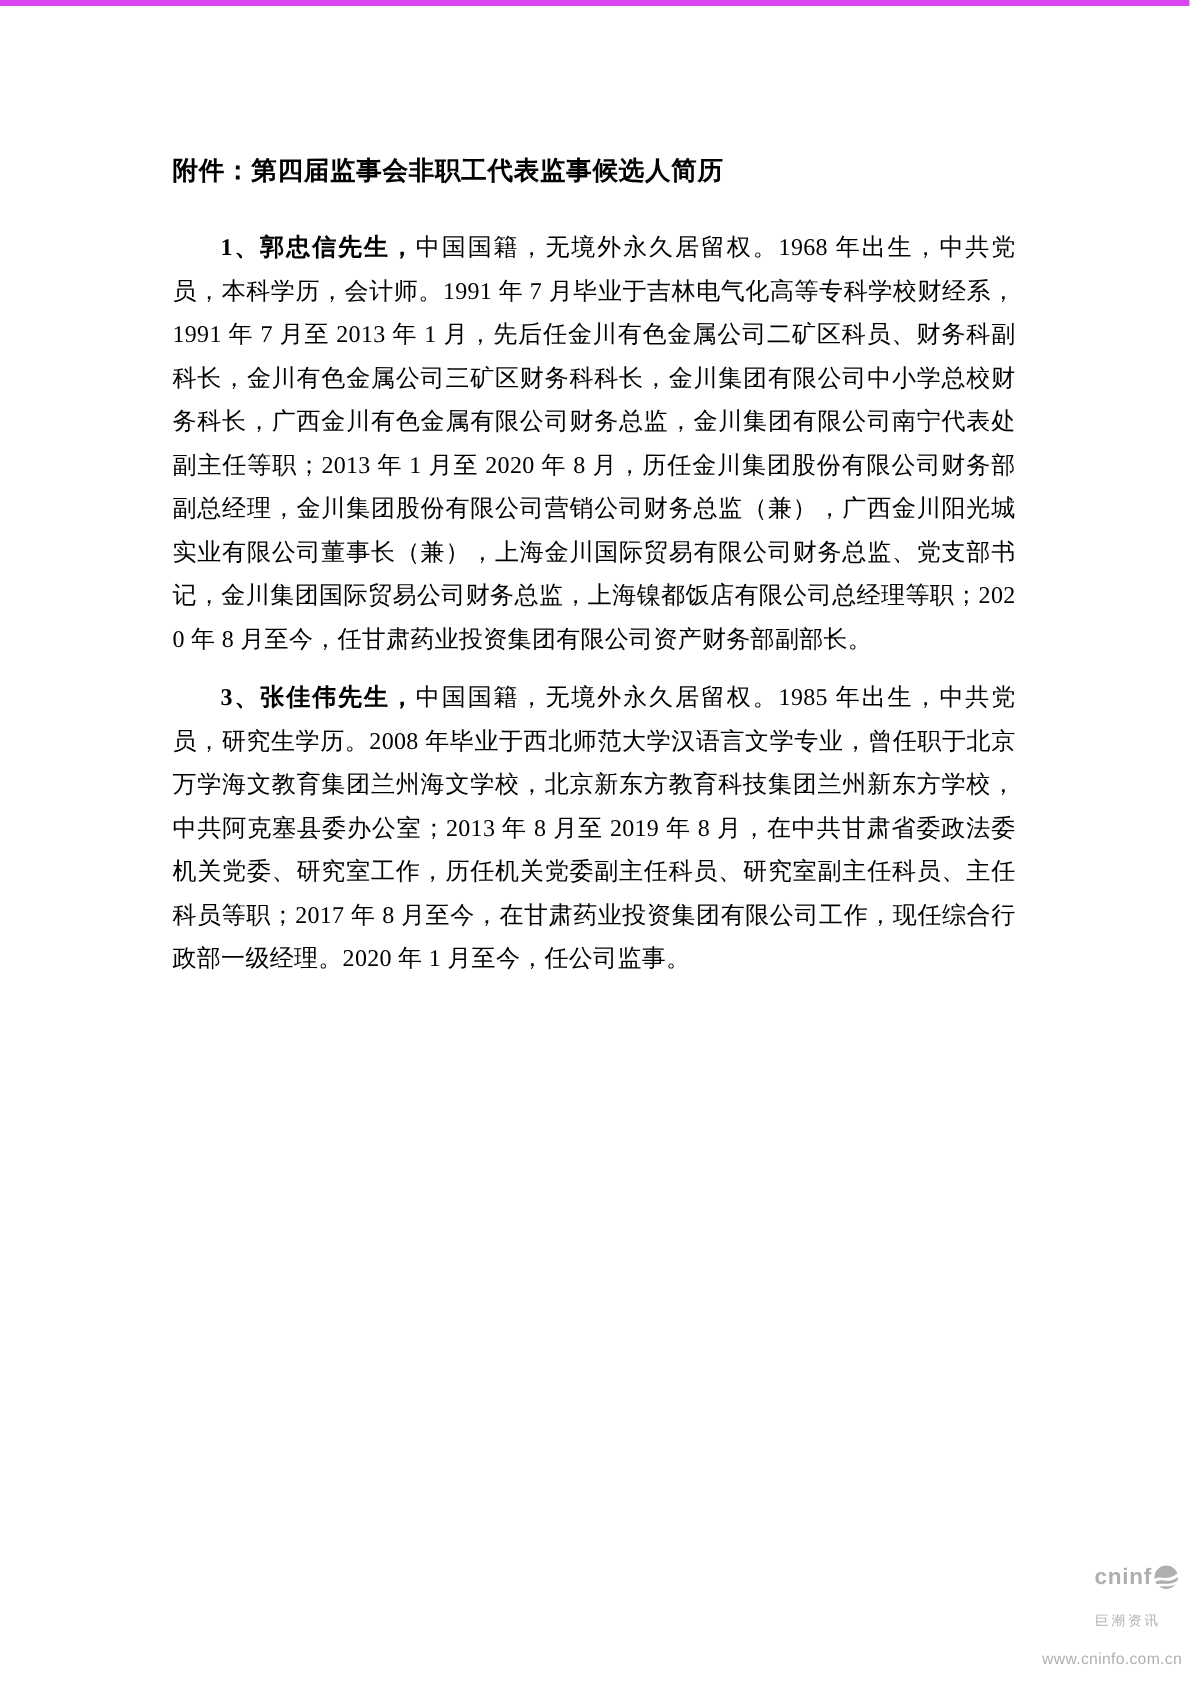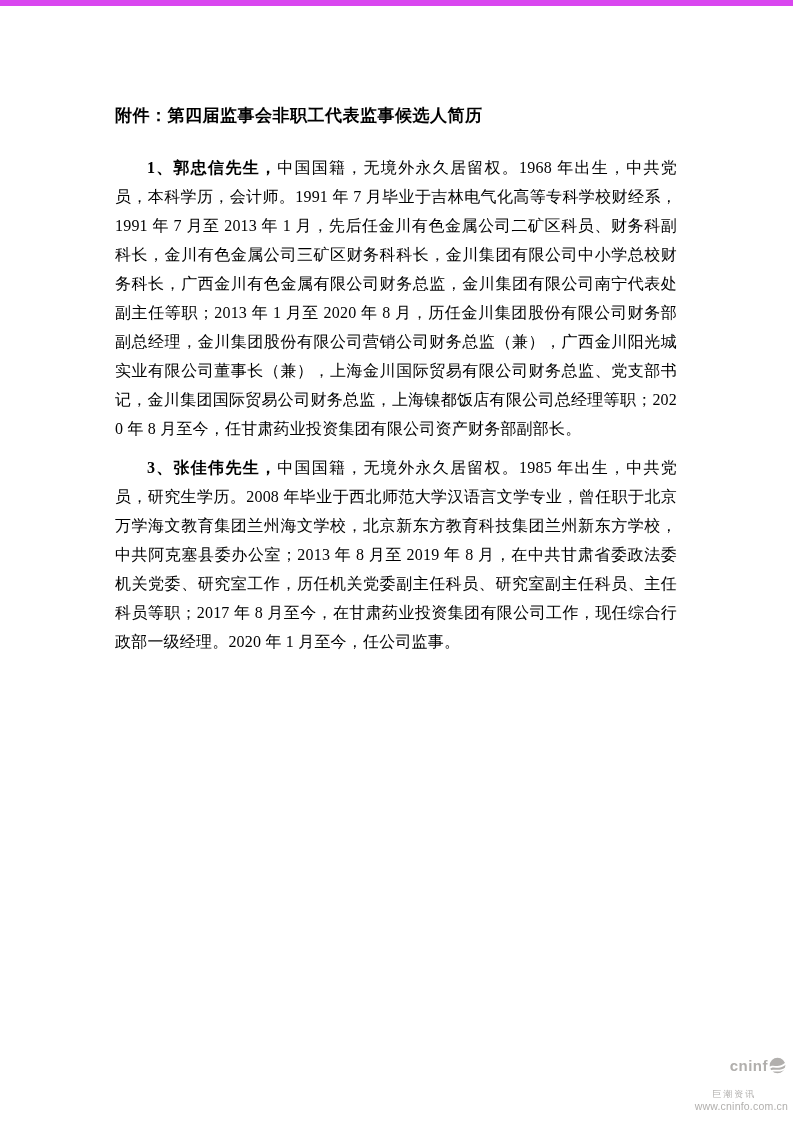--- a/index.html
+++ b/index.html
@@ -9,21 +9,21 @@
     height: 1122px;
     position: relative;
     overflow: hidden;
     font-family: "Liberation Serif", "DejaVu Serif", serif;
     color: #000000;
   }
   .page {
     position: absolute;
     inset: 0;
     background: #ffffff;
-    border-top: 6px solid #d946ef;
+    border-top: 4px solid #d946ef;
   }
   .content {
     position: absolute;
     left: 115px;
     top: 97px;
     width: 562px;
   }
   .doc-title {
     font-size: 17px;
     font-weight: bold;
@@ -42,21 +42,21 @@
   .para.numbered {
     margin-top: 10px;
   }
   .para .lead {
     font-weight: bold;
   }
   .watermark {
     position: absolute;
     right: 5px;
     bottom: 11px;
-    text-align: center;
+    text-align: right;
     color: #b1afad;
     font-family: "Liberation Sans", "DejaVu Sans", sans-serif;
     line-height: 1;
     user-select: none;
   }
   .wm-row1 {
     display: flex;
     align-items: center;
     justify-content: flex-end;
     gap: 1px;
@@ -70,21 +70,21 @@
   .wm-swirl { width: 17px; height: 17px; display: block; }
   .wm-brand {
     font-size: 9px;
     letter-spacing: 2px;
     margin-top: 16px;
     margin-right: 14px;
   }
   .wm-url {
     font-size: 10.5px;
     letter-spacing: 0.2px;
-    margin-top: 2px;
+    margin-top: 16px;
   }
 </style>
 </head>
 <body>
 
 <div class="page">
 
   <div class="content">
 
     <div class="doc-title">附件：第四届监事会非职工代表监事候选人简历</div>

